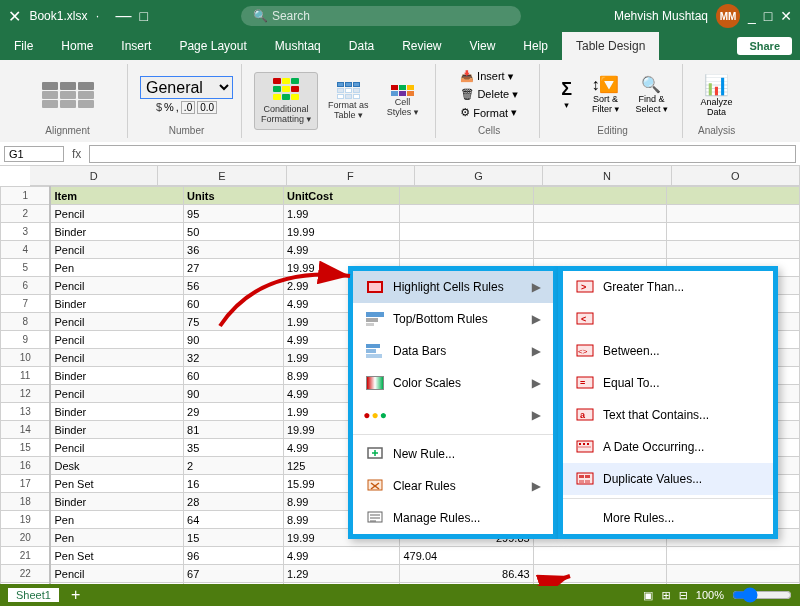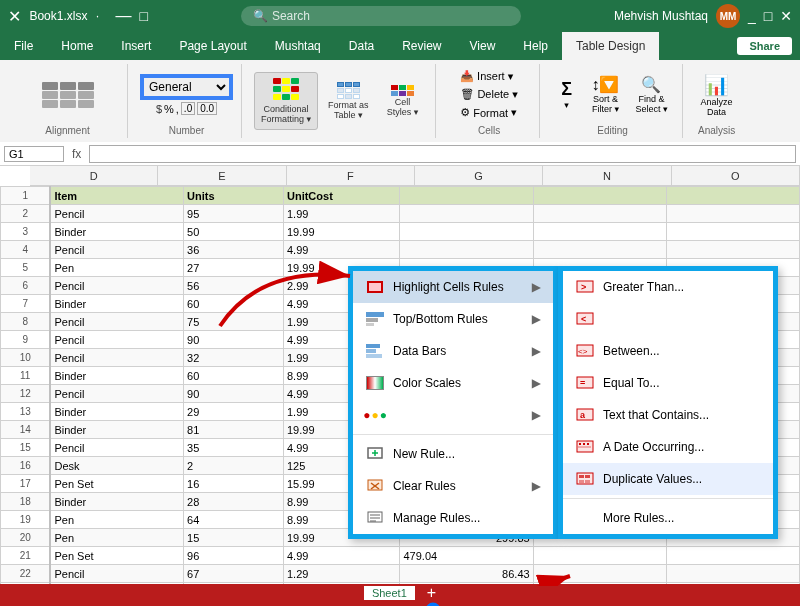--- a/index.html
+++ b/index.html
@@ -193,21 +193,21 @@
         <div style="width:16px;height:8px;background:#aaa;border-radius:1px;"></div>
         <div style="width:16px;height:8px;background:#aaa;border-radius:1px;"></div>
         <div style="width:16px;height:8px;background:#aaa;border-radius:1px;"></div>
       </div>
     </div>
     <div class="ribbon-group-label">Alignment</div>
   </div>
 
   <div class="ribbon-group" style="min-width:110px;">
     <div style="display:flex; flex-direction:column; gap:2px; flex:1; justify-content:center; width:100%;">
-      <select style="font-size:12px; border:4px solid #3b82f6; padding:1px; width:100%;">
+      <select style="font-size:16px; border:1px solid #3b82f6; padding:1px; width:100%;">
         <option>General</option>
       </select>
       <div style="display:flex; gap:2px; align-items:center; justify-content:center;">
         <span style="font-size:11px; color:#333;">$</span>
         <span style="font-size:11px;">%</span>
         <span style="font-size:11px;">,</span>
         <span style="font-size:10px; border:1px solid #aaa; padding:0 2px; cursor:pointer;">.0</span>
         <span style="font-size:10px; border:1px solid #aaa; padding:0 2px; cursor:pointer;">0.0</span>
       </div>
     </div>
@@ -746,21 +746,21 @@
         <marker id="arrowhead2" markerWidth="8" markerHeight="6" refX="8" refY="3" orient="auto">
           <polygon points="0 0, 8 3, 0 6" fill="#c00"></polygon>
         </marker>
       </defs>
       <path d="M 60,120 Q 100,80 190,50" stroke="#c00" stroke-width="4" fill="none" marker-end="url(#arrowhead2)"></path>
     </svg>
 
   </div>
 </div>
 
-<div class="status-bar" style="background:#b91c1c;flex-direction:column;">
+<div class="status-bar" style="background:#4d7c0f;">
   <div style="display:flex; align-items:center; gap:12px;">
     <span style="background:white; color:#217346; padding:1px 8px; font-size:11px; cursor:pointer;">Sheet1</span>
     <span style="font-size:16px; cursor:pointer;">+</span>
   </div>
   <div style="display:flex; align-items:center; gap:8px;">
     <span>▣</span>
     <span>⊞</span>
     <span>⊟</span>
     <span>100%</span>
     <input type="range" min="10" max="400" value="100" style="width: 60px;">

